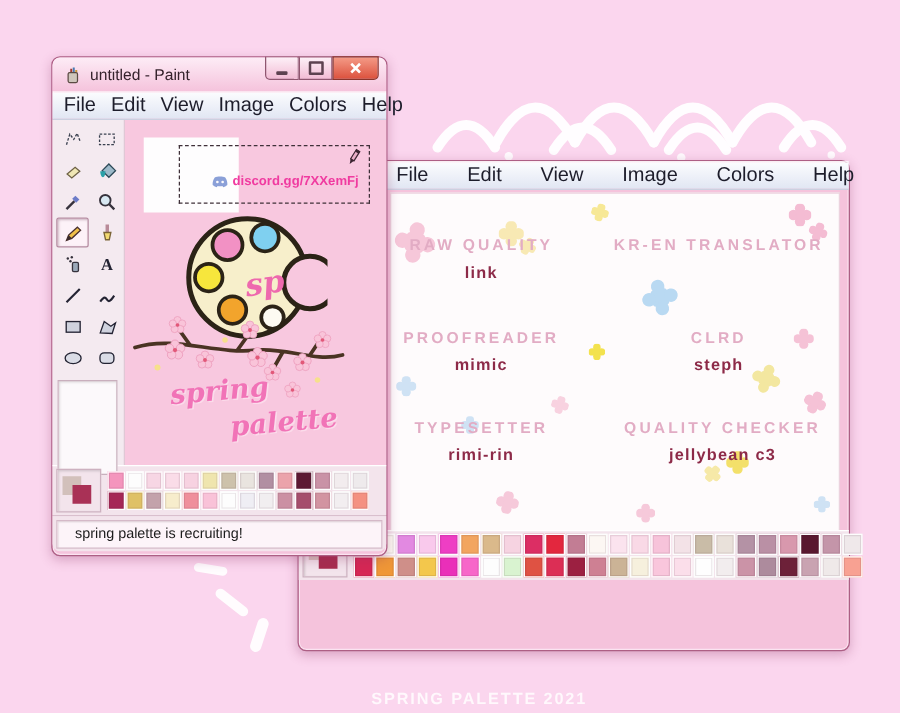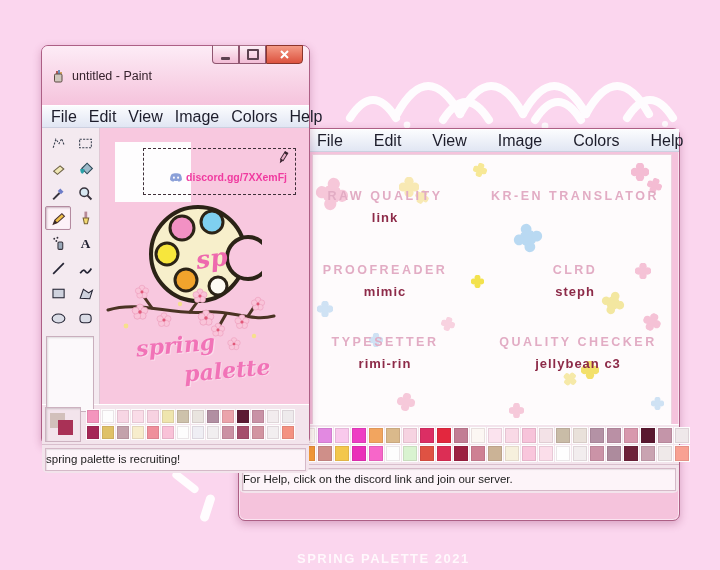--- a/index.html
+++ b/index.html
@@ -22,21 +22,21 @@
   }
   
   .window{
     position:absolute;background:#f5c3dc;
     border:1px solid #ad5f85;border-radius:7px;
     box-shadow:0 3px 9px rgba(140,50,100,.32), inset 0 0 0 1px #fbe4f1;
   }
   #left-window{left:41px;top:45px;width:267px;height:398px;z-index:3;}
   #right-window{left:238px;top:128px;width:440px;height:391px;z-index:1;}
   .titlebar{
-    height:27px;display:flex;align-items:center;gap:6px;padding:16px 8px;
+    height:27px;display:flex;align-items:center;gap:6px;padding:0 8px;
     background:linear-gradient(#fdecf6,#f5c3dc);
     border-radius:6px 6px 0 0;position:relative;
   }
   #right-window .titlebar{padding-left:76px;}
   .title-text{font-size:12.5px;color:#35222c;}
   .app-icon svg{width:16px;height:16px;display:block;}
   .win-buttons{position:absolute;top:-1px;right:7px;display:flex;}
   .win-btn{
     width:27px;height:19px;border:1px solid #8f5670;border-top:1px solid #a96e88;
     background:linear-gradient(#fdf0f7,#f2bcd5);
@@ -121,21 +121,21 @@
   #left-window .swatch{width:14px;}
   #right-window .swatch{width:16px;}
   .status-bar{
     height:29px;background:#f3e4ec;border-top:1px solid #d9bfcd;
     display:flex;align-items:center;padding:3px 3px;box-sizing:border-box;
     border-radius:0 0 6px 6px;
   }
   .status-inner{
     flex:1;height:21px;background:#fdf4f9;border:1px solid #d5b9c8;
     box-shadow:inset 1px 1px 1px rgba(0,0,0,.09);
-    display:flex;align-items:center;padding:0 0;font-size:11.5px;color:#1b1b1b;text-align:right;
+    display:flex;align-items:center;padding:0 14px;font-size:11.5px;color:#1b1b1b;text-align:right;
   }
   
   .rw-body{position:relative;height:272px;}
   .rw-canvas{
     position:absolute;left:73px;top:2px;right:7px;bottom:0;
     background:#fefbfc;border:1px solid #ecd2de;border-bottom:none;overflow:hidden;
   }
   .role-entry{position:absolute;width:230px;transform:translateX(-50%);text-align:center;}
   .role-heading{
     font-size:12.5px;font-weight:bold;letter-spacing:2.5px;color:#e2acc4;
@@ -468,23 +468,20 @@
         <div class="swatch" style="background: rgb(173, 139, 157);"></div>
         <div class="swatch" style="background: rgb(216, 152, 173);"></div>
         <div class="swatch" style="background: rgb(109, 33, 57);"></div>
         <div class="swatch" style="background: rgb(89, 24, 47);"></div>
         <div class="swatch" style="background: rgb(201, 163, 177);"></div>
         <div class="swatch" style="background: rgb(196, 149, 169);"></div>
         <div class="swatch" style="background: rgb(239, 233, 233);"></div>
         <div class="swatch" style="background: rgb(239, 232, 234);"></div>
         <div class="swatch" style="background: rgb(248, 161, 146);"></div>
       </div>
-  </div>
-  <div class="status-bar">
-    <div class="status-inner">For Help, click on the discord link and join our server.</div>
   </div>
 </div>
 
 <div class="window" id="left-window">
   <div class="titlebar">
     <span class="app-icon">
       <svg viewBox="0 0 16 16">
           <path d="M7 6V3" stroke="#a33b2e" stroke-width="1.6"></path>
           <path d="M9 6V2" stroke="#4a7ab0" stroke-width="1.6"></path>
           <path d="M11 6V4" stroke="#c8973a" stroke-width="1.6"></path>

